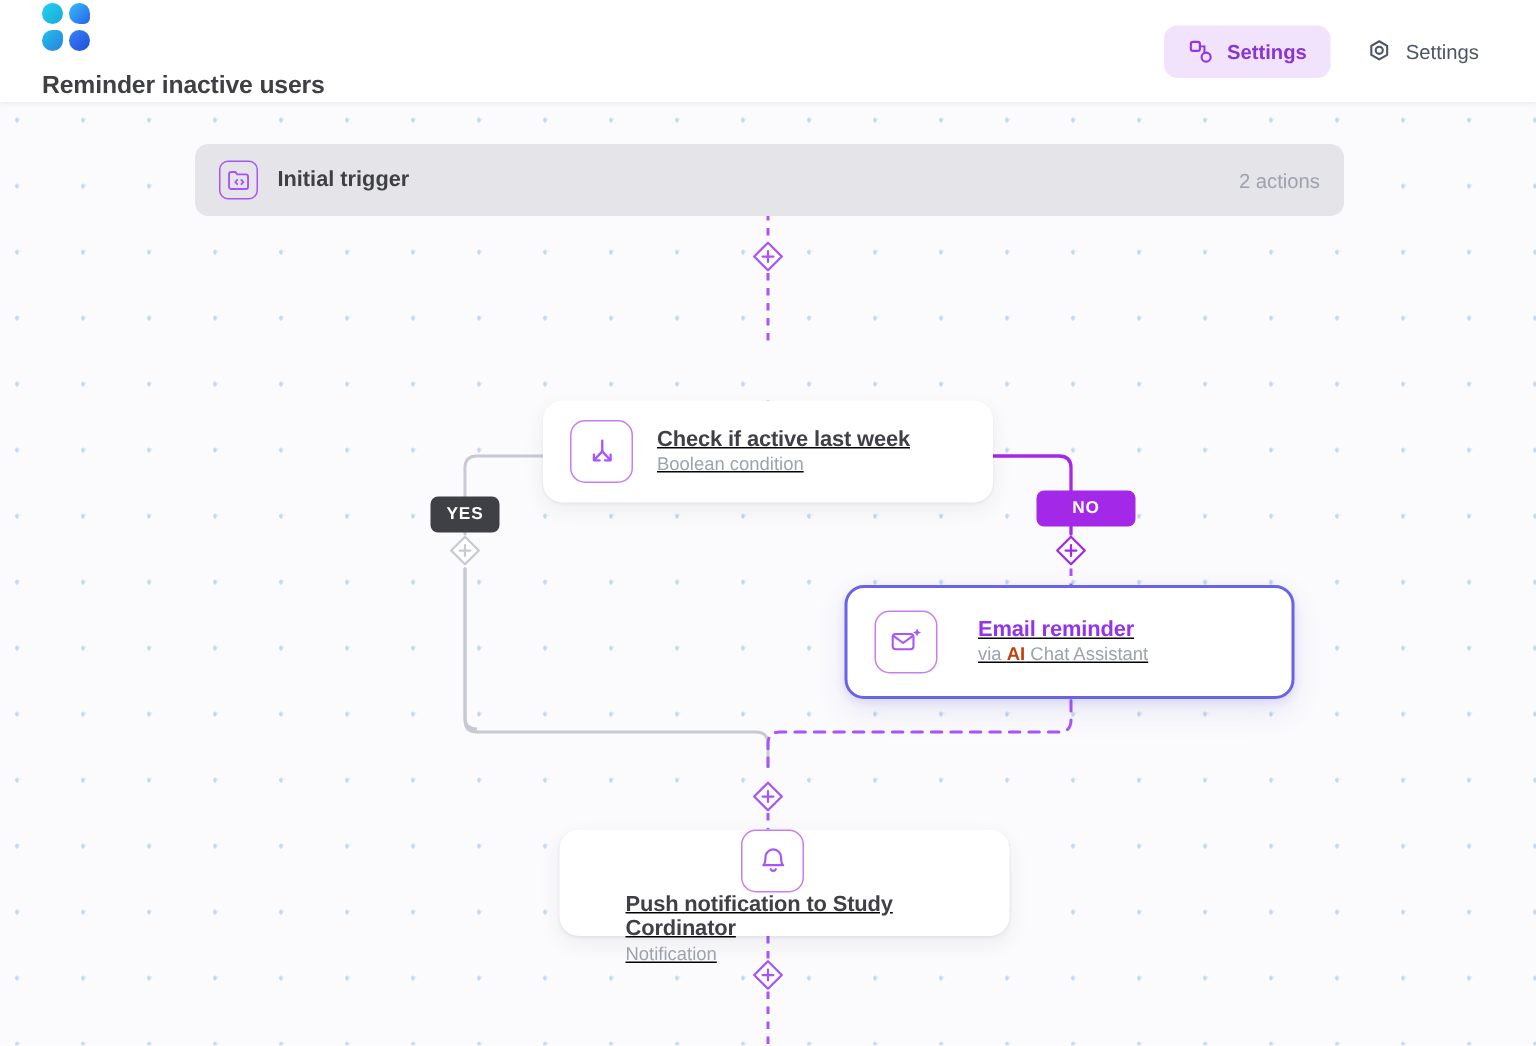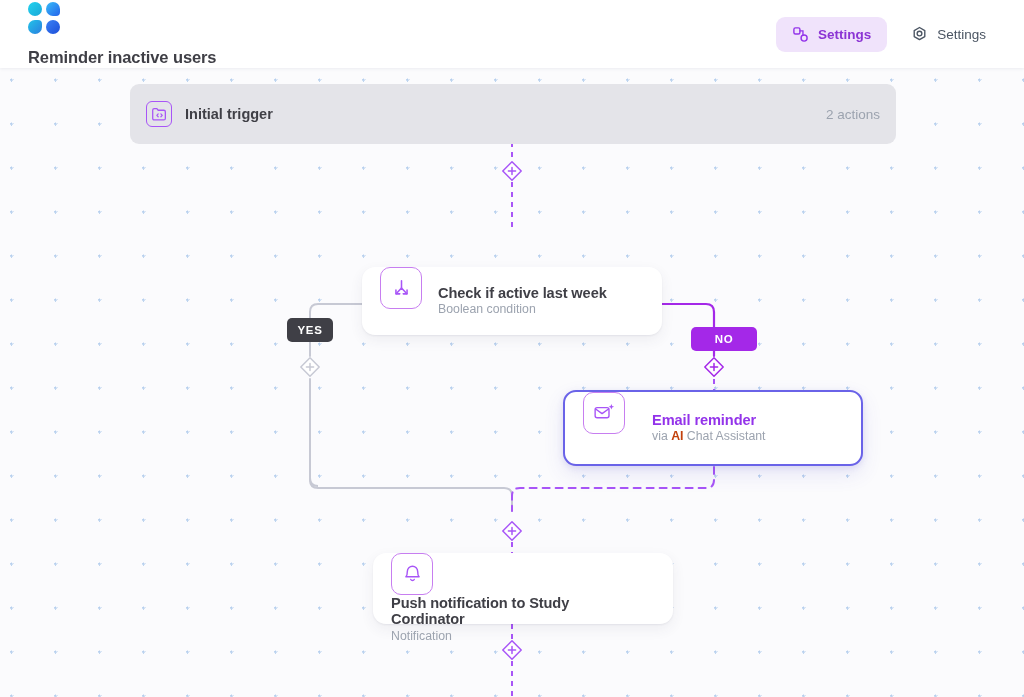--- a/index.html
+++ b/index.html
@@ -115,22 +115,22 @@
     -webkit-mask-position: 10px 10px;
     mask-position: 10px 10px;
     pointer-events: none;
   }
 
   .edges { position: absolute; inset: 0; width: 1024px; height: 629px; pointer-events: none; }
 
   
   .trigger-bar {
     position: absolute;
-    left: 130px; top: 16px;
-    width: 766px; height: 60px;
+    left: 130px; top: 28px;
+    width: 766px; height: 48px;
     background: #e4e4e9;
     border-radius: 9px;
     display: flex;
     align-items: center;
     padding: 0 16px;
     z-index: 10;
   }
   .trigger-ico {
     width: 26px; height: 26px;
     border: 1.6px solid #a855f7;
@@ -142,23 +142,25 @@
   }
   .trigger-label { font-size: 14.5px; font-weight: bold; color: #3f3f46; }
   .trigger-count { margin-left: auto; font-size: 13.5px; color: #9ca3af; }
 
   
   .node {
     position: absolute;
     background: #ffffff;
     border-radius: 13px;
     display: flex;
+    align-items: center;
     padding: 0 18px;
     z-index: 12;
     box-shadow: 0 1px 2px rgba(60,60,90,0.07), 0 5px 14px rgba(60,60,90,0.07);
+    text-decoration: underline;
   }
   .node.selected {
     border: 2.5px solid #6a63e8;
     box-shadow: 0 2px 6px rgba(80,70,200,0.12), 0 8px 20px rgba(80,70,200,0.12);
     gap: 11px;
   }
   .node-ico {
     width: 42px; height: 42px;
     border: 1.5px solid #c77ef0;
     border-radius: 10px;
@@ -291,21 +293,21 @@
           <path d="M12 11.4L6.4 17.4M12 11.4l5.6 6" stroke="#a855f7" stroke-width="1.6" stroke-linecap="round"></path>
           <path d="M6.2 13.6v4h4M17.8 13.6v4h-4" stroke="#a855f7" stroke-width="1.6" stroke-linecap="round" stroke-linejoin="round"></path>
         </svg>
       </div>
       <div class="node-text">
         <div class="node-title">Check if active last week</div>
         <div class="node-sub">Boolean condition</div>
       </div>
     </div>
 
-    <div class="badge yes" style="left:287px; top:250px; width:46px;">YES</div>
+    <div class="badge yes" style="left:287px; top:263px; width:46px;">YES</div>
     <div class="badge no" style="left:691px; top:259px; width:66px;">NO</div>
 
     <div class="handle" style="left:299px; top:288px;">
       <svg width="22" height="22" viewBox="0 0 22 22" fill="none">
         <path d="M11 1.8L20.2 11 11 20.2 1.8 11z" fill="#ffffff" stroke="#c7c9d4" stroke-width="1.5" stroke-linejoin="round"></path>
         <path d="M11 7.4v7.2M7.4 11h7.2" stroke="#c7c9d4" stroke-width="1.5" stroke-linecap="round"></path>
       </svg>
     </div>
 
     <div class="handle" style="left:703px; top:288px;">

